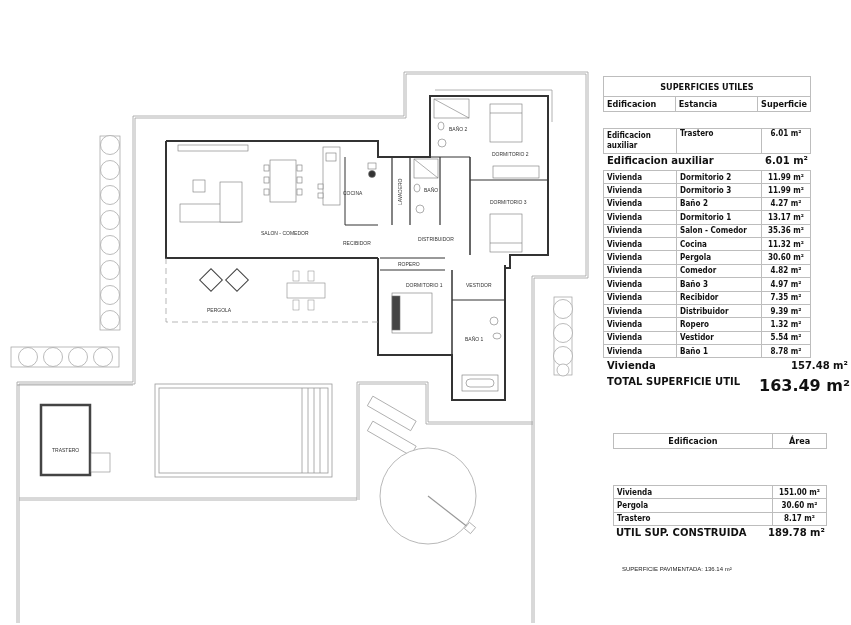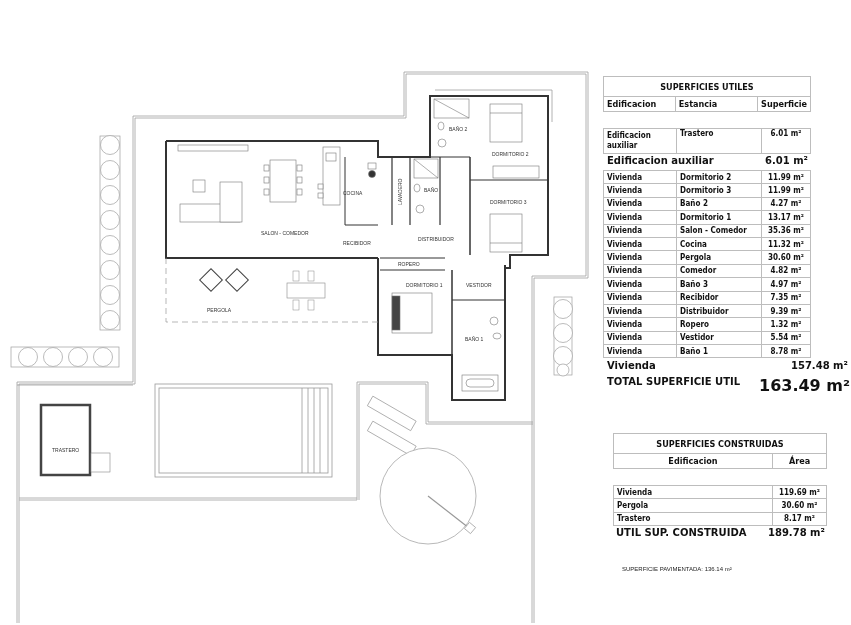--- a/index.html
+++ b/index.html
@@ -275,35 +275,32 @@
 </tbody>
   </table>
 
 <div class="sumline" style="left:607px; top:360px; font-size:10px;">Vivienda</div>
 <div class="sumline" style="left:759px; top:360px; font-size:10px;margin-left:32px;">157.48 m²</div>
 <div class="sumline" style="left:607px; top:376px; font-size:10px;">TOTAL SUPERFICIE UTIL</div>
 <div class="sumline" style="left:759px; top:376px; font-size:16px;">163.49 m²</div>
 
 <table class="tbl" style="left:613px; top:433px; width:214px;">
   <tbody>
-      <tr>
-        <td colspan="2" class="title-cell">SUPERFICIES CONSTRUIDAS</td>
-      </tr>
   <tr>
     <td class="hdr-cell center" style="width:152px">Edificacion</td>
     <td class="hdr-cell center">Área</td>
   </tr>
 </tbody>
   </table>
 
 <table class="tbl" style="left:613px; top:485px; width:214px;">
   <tbody>
       <tr class="row">
         <td style="width:152px">Vivienda</td>
-        <td class="center">119.69 m²</td>
+        <td class="center">151.00 m²</td>
       </tr>
   <tr class="row">
         <td>Pergola</td>
         <td class="center">30.60 m²</td>
       </tr>
   <tr class="row">
         <td>Trastero</td>
         <td class="center">8.17 m²</td>
       </tr>
 </tbody>

